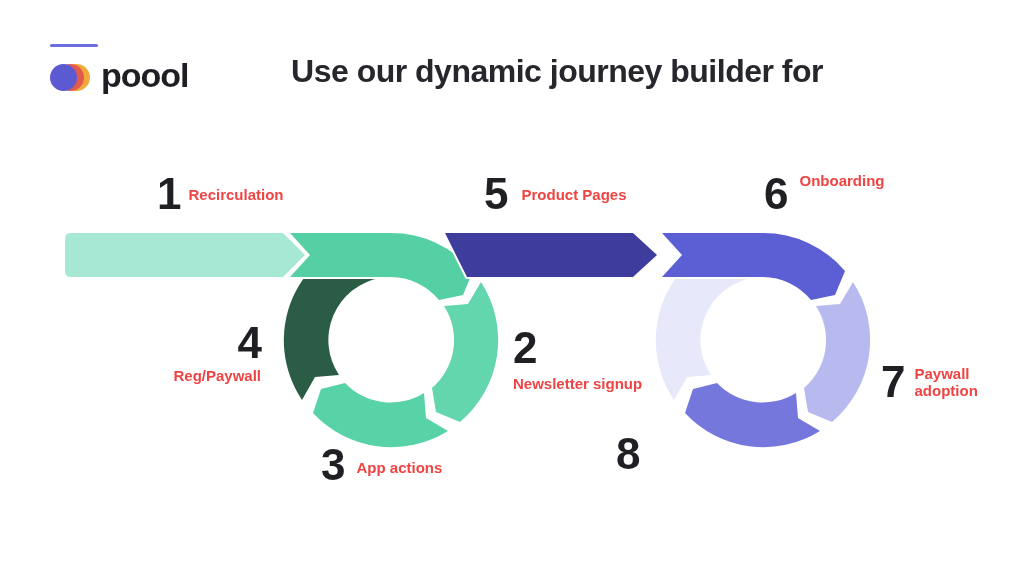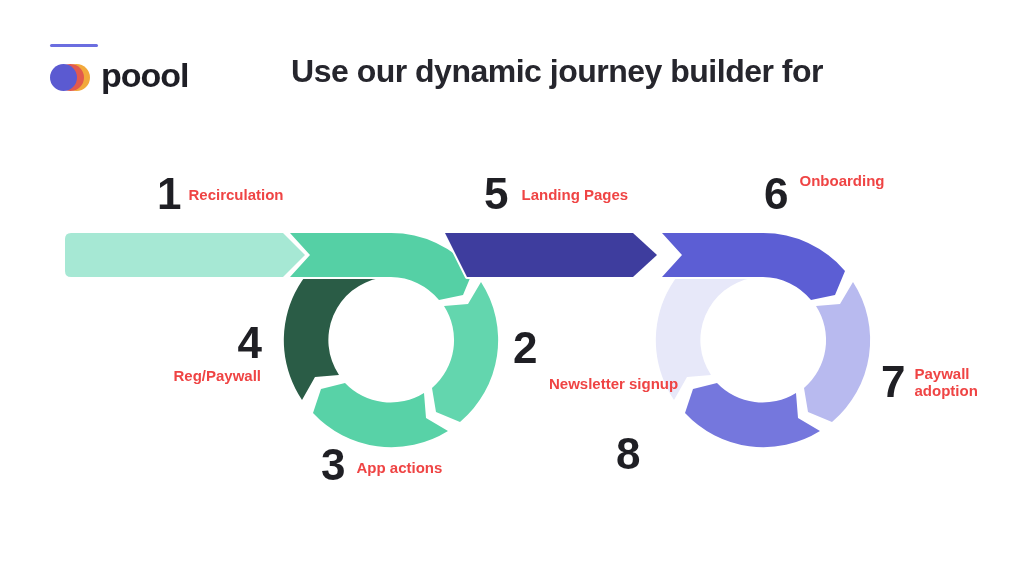--- a/index.html
+++ b/index.html
@@ -43,21 +43,21 @@
   }
   .step-label {
     font-size: 15px; line-height: 17px; font-weight: 600; color: #ef4444;
   }
   .step.row  { flex-direction: row; align-items: flex-start; }
   .step.col  { flex-direction: column; }
   .s1 { left: 157px; top: 172px; } .s1 .step-label { margin: 14px 0 0 8px; }
   .s5 { left: 484px; top: 172px; } .s5 .step-label { margin: 14px 0 0 14px; }
   .s6 { left: 764px; top: 172px; } .s6 .step-label { margin: 0 0 0 12px; }
   .s3 { left: 321px; top: 443px; } .s3 .step-label { margin: 16px 0 0 12px; }
-  .s2 { left: 513px; top: 326px; } .s2 .step-label { margin-top: 5px; margin-left: 36px; }
+  .s2 { left: 513px; top: 326px; } .s2 .step-label { margin-top: 5px; }
   .s4 { left: 163px; top: 321px; width: 98px; text-align: right; }
       .s4 .step-label { margin-top: 2px; }
   .s7 { left: 881px; top: 360px; } .s7 .step-label { width: 66px; margin: 5px 0 0 10px; }
   .s8 { left: 616px; top: 432px; } .s8 .step-label { width: 88px; margin: 9px 0 0 13px; }
 </style>
 </head>
 <body>
 
 <div class="page">
 
@@ -106,21 +106,21 @@
     <span class="step-label">App actions</span>
   </div>
 
   <div class="step col s4">
     <span class="step-num">4</span>
     <span class="step-label">Reg/Paywall</span>
   </div>
 
   <div class="step row s5">
     <span class="step-num">5</span>
-    <span class="step-label">Landing Pages</span>
+    <span class="step-label">Product Pages</span>
   </div>
 
   <div class="step row s6">
     <span class="step-num">6</span>
     <span class="step-label">Onboarding</span>
   </div>
 
   <div class="step row s7">
     <span class="step-num">7</span>
     <span class="step-label">Paywall adoption</span>

